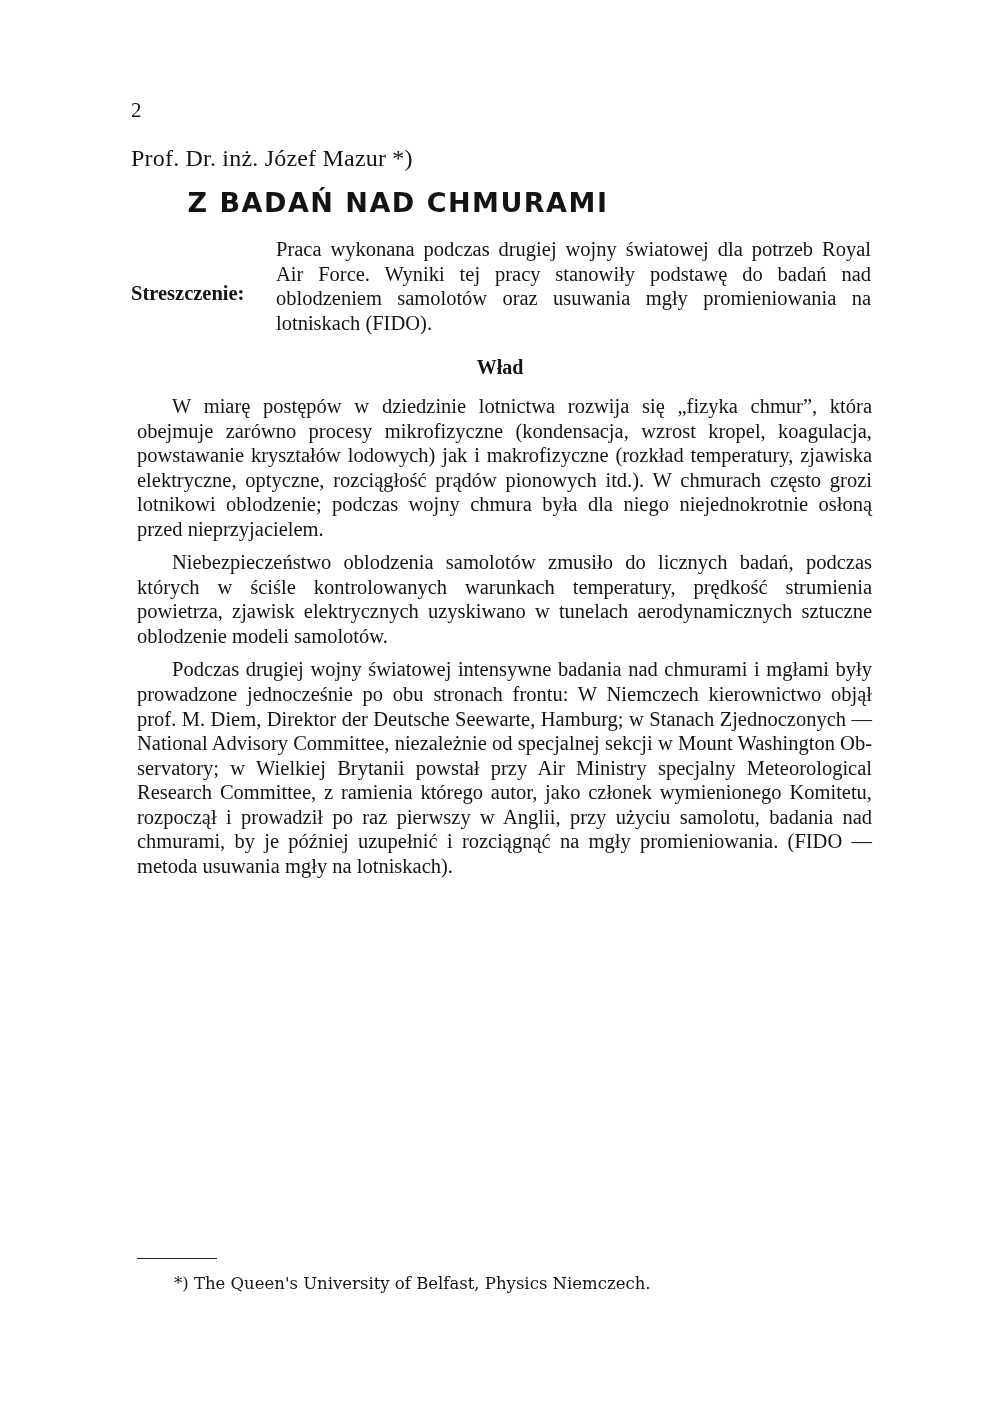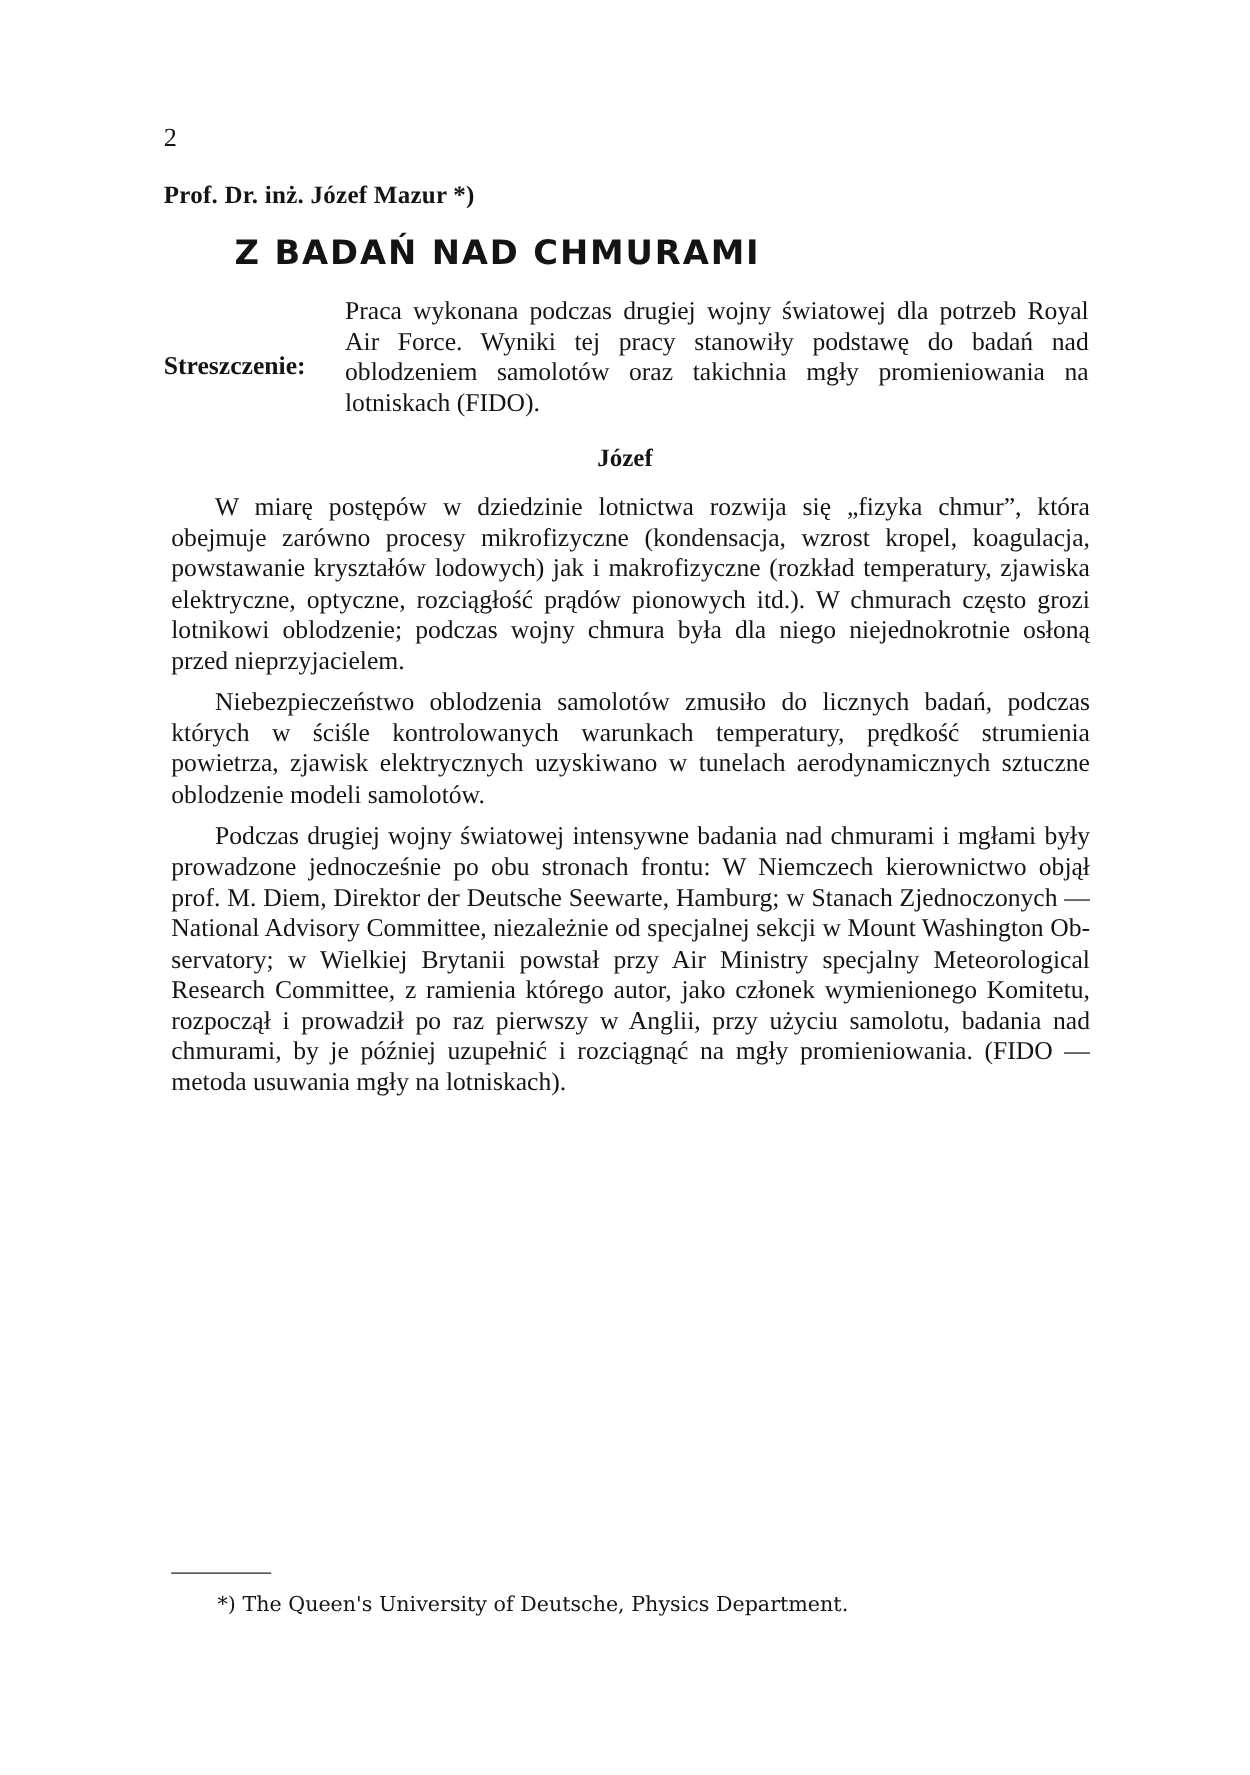--- a/index.html
+++ b/index.html
@@ -1,19 +1,19 @@
 <!DOCTYPE html>
 <html><head>
   <meta charset="utf-8">
   <style>
     html, body { margin: 0; padding: 0; background: #ffffff; }
     body { width: 1000px; height: 1420px; position: relative; overflow: hidden; color: #141414;
            font-family: "Liberation Serif", "DejaVu Serif", serif; }
     .page-number { position: absolute; left: 131px; top: 98px; font-size: 21px; }
-    .author { position: absolute; left: 131px; top: 145px; font-size: 20px; font-weight: bold; letter-spacing: 0.2px; }
+    .author { position: absolute; left: 131px; top: 145px; font-size: 24px; font-weight: normal; letter-spacing: 0.2px; }
     .title { position: absolute; left: 0; width: 796px; top: 187px; text-align: center;
              font-family: "DejaVu Sans", "Liberation Sans", sans-serif; font-weight: bold;
              font-size: 27px; letter-spacing: 1.5px; }
     .abstract { position: absolute; left: 131px; top: 237px; width: 740px; font-size: 20.5px; line-height: 24.5px; }
     .abstract-label { position: absolute; left: 0; top: 0; font-weight: bold; margin-top: 44px; }
     .abstract-text { margin-left: 145px; text-align: justify; text-align-last: left; }
     .section-heading { position: absolute; left: 0; width: 1000px; top: 356px; text-align: center;
                        font-size: 20px; font-weight: bold; }
     .body { position: absolute; left: 137px; top: 394px; width: 735px; font-size: 20.5px; line-height: 24.55px; }
     .para { margin: 0 0 9px 0; text-indent: 35px; text-align: justify; hyphens: manual; }
@@ -25,26 +25,26 @@
 </head>
 <body>
 
 <div>
   <div class="page-number">2</div>
   <div class="author">Prof. Dr. inż. Józef Mazur *)</div>
   <h1 class="title" style="margin:0;">Z BADAŃ NAD CHMURAMI</h1>
 
   <div class="abstract">
     <span class="abstract-label">Streszczenie:</span>
-    <div class="abstract-text">Praca wykonana podczas drugiej wojny światowej dla potrzeb Royal Air Force. Wyniki tej pracy stanowiły pod­stawę do badań nad oblodzeniem samolotów oraz takich­nia mgły promieniowania na lotniskach (FIDO).</div>
+    <div class="abstract-text">Praca wykonana podczas drugiej wojny światowej dla potrzeb Royal Air Force. Wyniki tej pracy stanowiły pod­stawę do badań nad oblodzeniem samolotów oraz usuwa­nia mgły promieniowania na lotniskach (FIDO).</div>
   </div>
 
-  <h2 class="section-heading" style="margin:0;">Józef</h2>
+  <h2 class="section-heading" style="margin:0;">Wład</h2>
 
   <div class="body">
     <p class="para">W miarę postępów w dziedzinie lotnictwa rozwija się „fizyka chmur”, która obejmuje zarówno procesy mikrofizyczne (kondensacja, wzrost kropel, koagulacja, powstawanie kryształów lodowych) jak i makro­fizyczne (rozkład temperatury, zjawiska elektryczne, optyczne, roz­ciągłość prądów pionowych itd.). W chmurach często grozi lotnikowi oblodzenie; podczas wojny chmura była dla niego niejednokrotnie osłoną przed nieprzyjacielem.</p>
     <p class="para">Niebezpieczeństwo oblodzenia samolotów zmusiło do licznych ba­dań, podczas których w ściśle kontrolowanych warunkach temperatury, prędkość strumienia powietrza, zjawisk elektrycznych uzyskiwano w tunelach aerodynamicznych sztuczne oblodzenie modeli samolotów.</p>
     <p class="para">Podczas drugiej wojny światowej intensywne badania nad chmurami i mgłami były prowadzone jednocześnie po obu stronach frontu: W Niemczech kierownictwo objął prof. M. Diem, Direktor der Deutsche Seewarte, Hamburg; w Stanach Zjednoczonych — National Advisory Committee, niezależnie od specjalnej sekcji w Mount Washington Ob­servatory; w Wielkiej Brytanii powstał przy Air Ministry specjalny Meteorological Research Committee, z ramienia którego autor, jako członek wymienionego Komitetu, rozpoczął i prowadził po raz pierwszy w Anglii, przy użyciu samolotu, badania nad chmurami, by je później uzupełnić i rozciągnąć na mgły promieniowania. (FIDO — metoda usuwania mgły na lotniskach).</p>
   </div>
 
   <div class="footnote-rule"></div>
-  <div class="footnote">*) The Queen's University of Deutsche, Physics Department.</div>
+  <div class="footnote">*) The Queen's University of Belfast, Physics Niemczech.</div>
 </div>
 
 </body></html>

